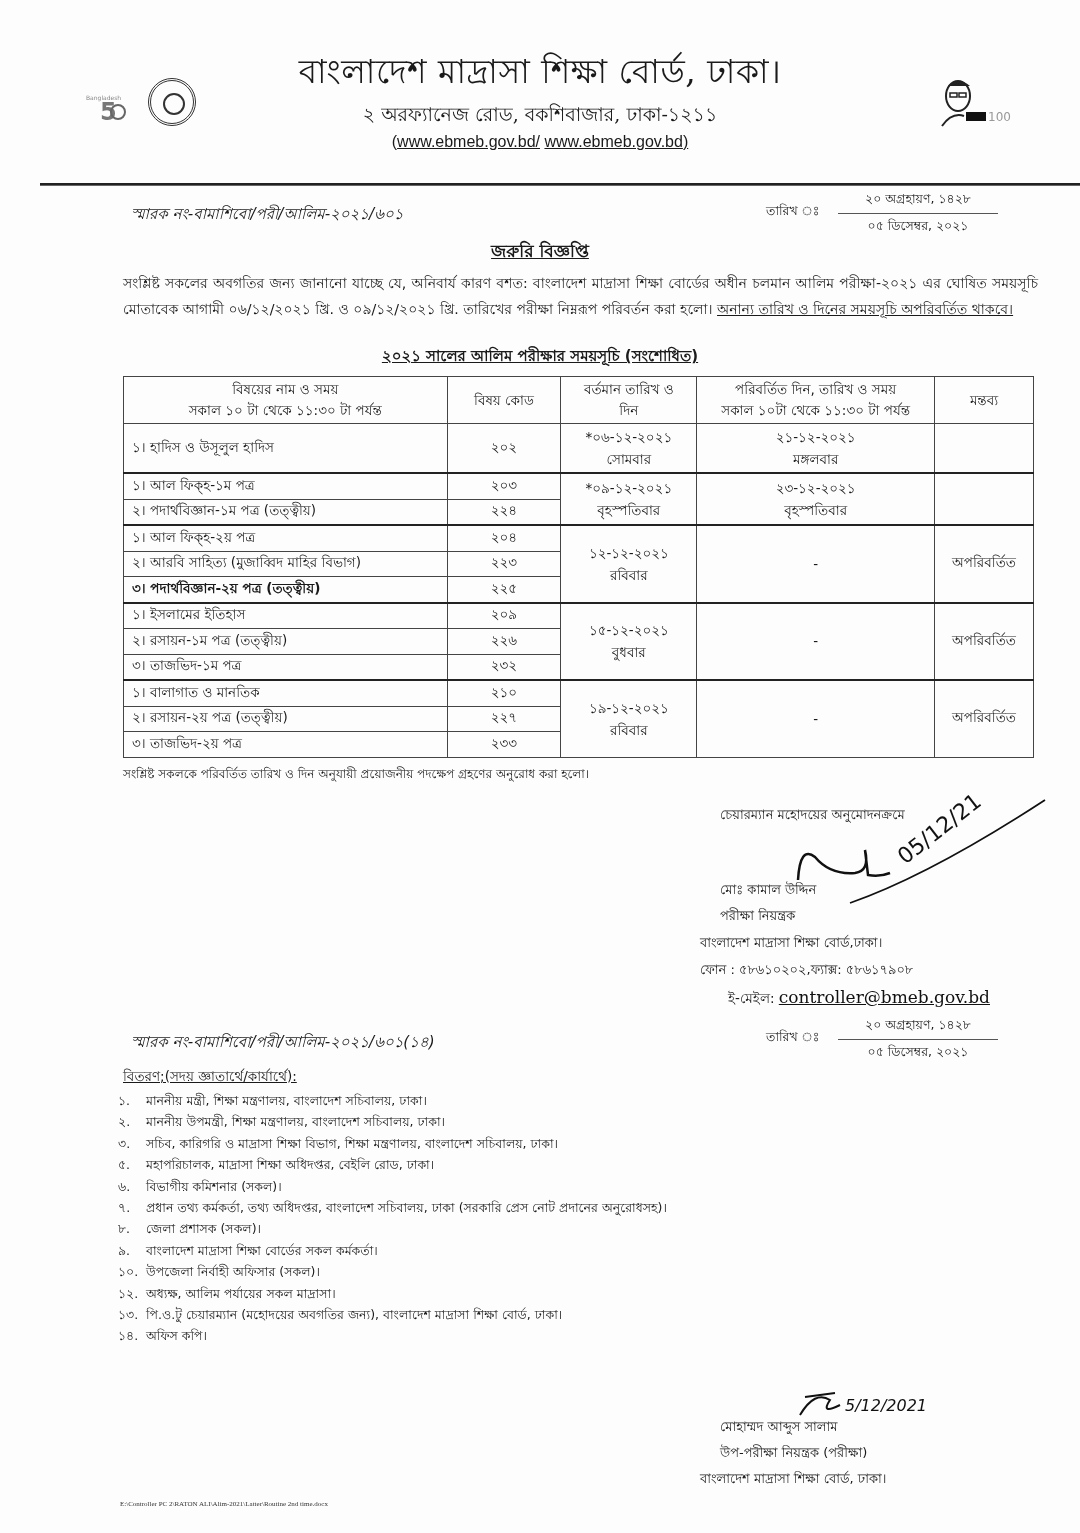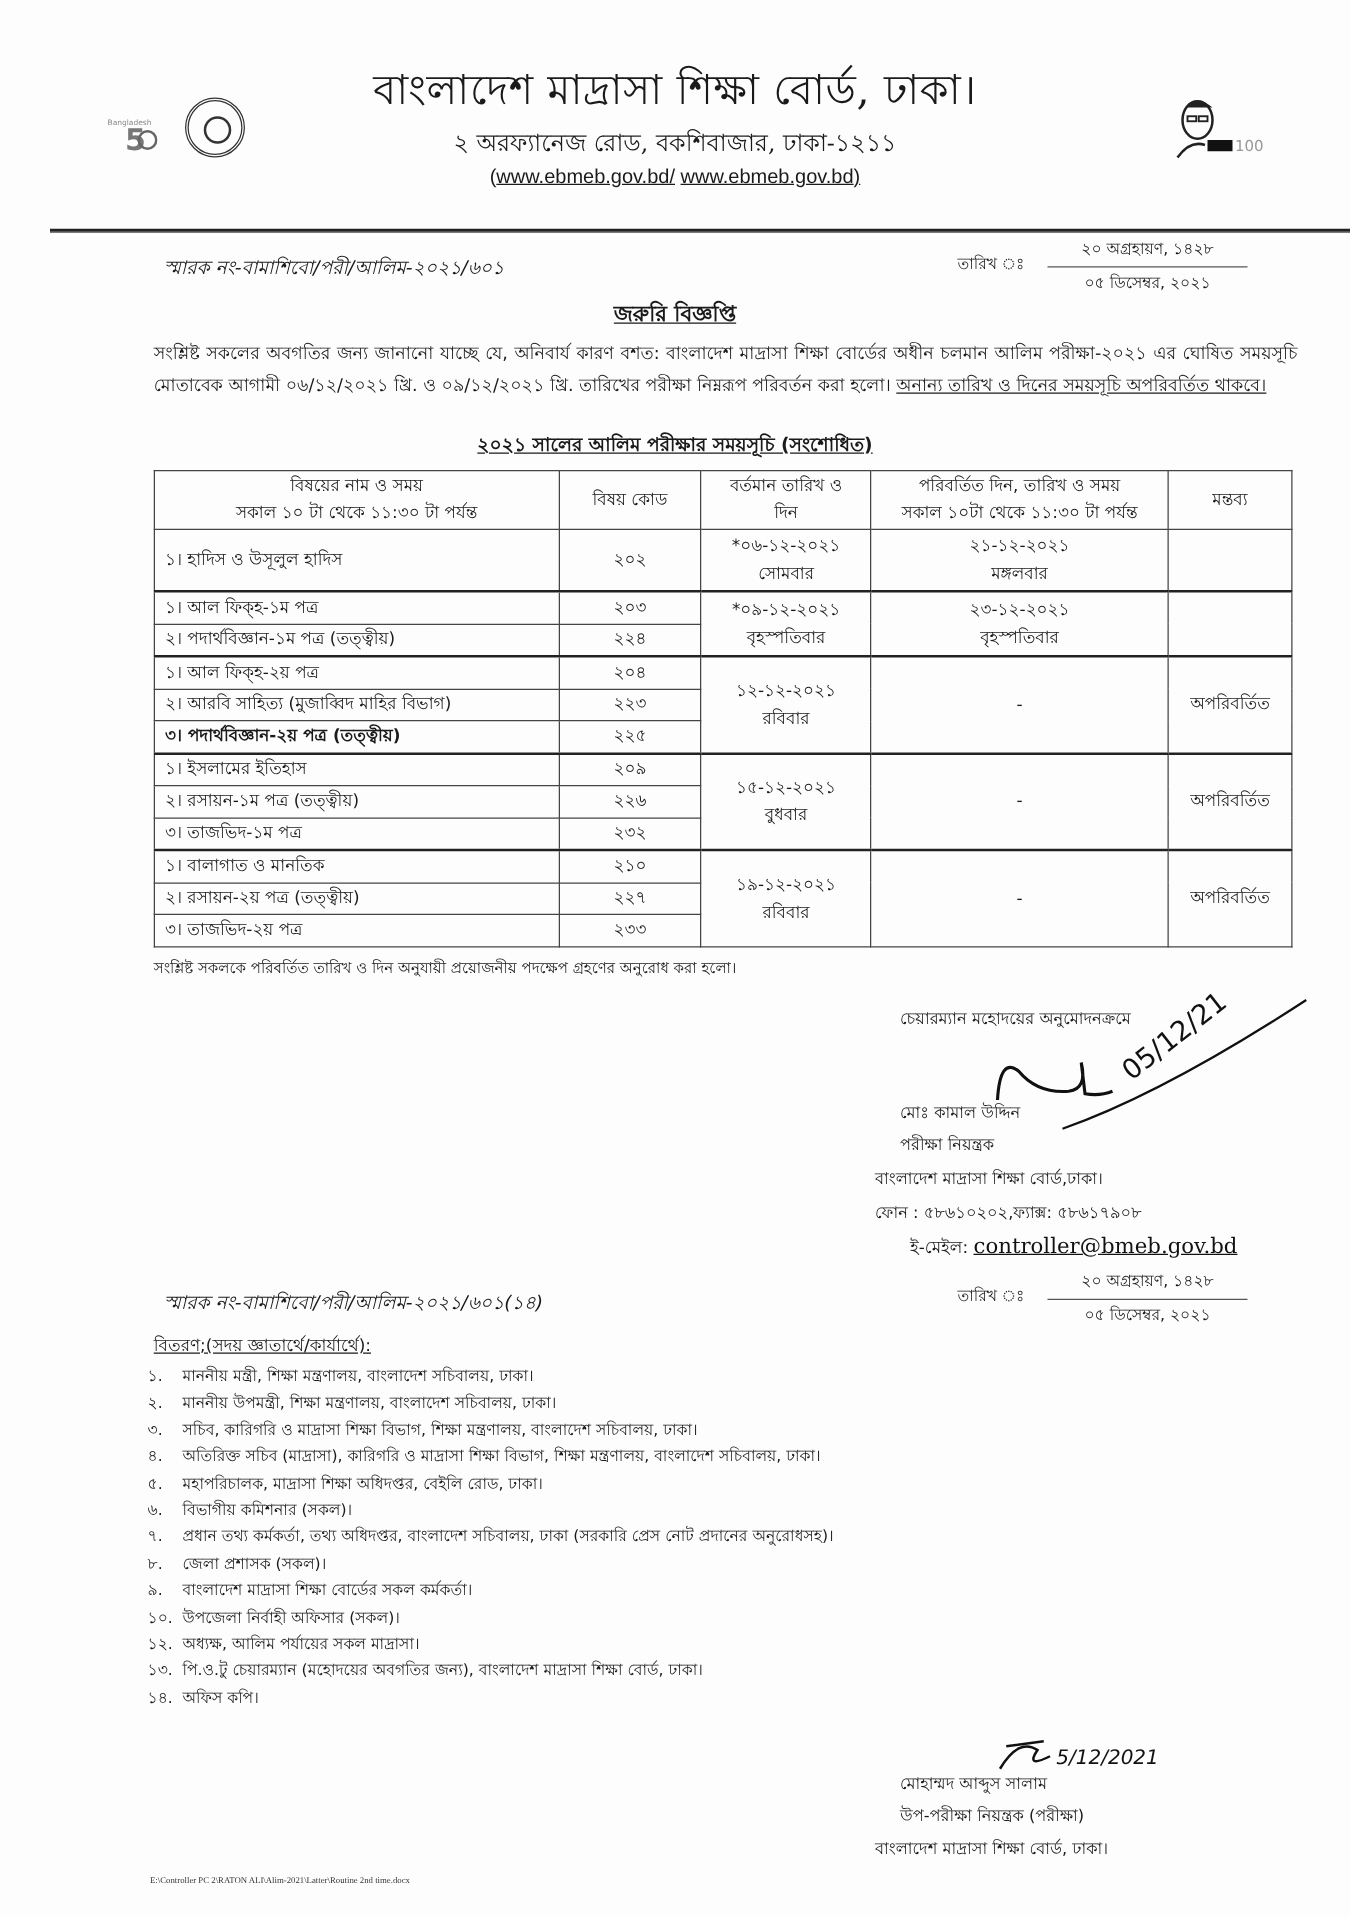--- a/index.html
+++ b/index.html
@@ -217,21 +217,20 @@
 <div class="abs date-block" style="left:838px; top:1016px;">
   <div class="top">২০ অগ্রহায়ণ, ১৪২৮</div>
   <div class="bot">০৫ ডিসেম্বর, ২০২১</div>
 </div>
 
 <div class="abs dist-title">বিতরণ;(সদয় জ্ঞাতার্থে/কার্যার্থে):</div>
 <ul class="abs dist-list" id="dist-list">
     <li><span class="num">১.</span><span>মাননীয় মন্ত্রী, শিক্ষা মন্ত্রণালয়, বাংলাদেশ সচিবালয়, ঢাকা।</span></li>
     <li><span class="num">২.</span><span>মাননীয় উপমন্ত্রী, শিক্ষা মন্ত্রণালয়, বাংলাদেশ সচিবালয়, ঢাকা।</span></li>
     <li><span class="num">৩.</span><span>সচিব, কারিগরি ও মাদ্রাসা শিক্ষা বিভাগ, শিক্ষা মন্ত্রণালয়, বাংলাদেশ সচিবালয়, ঢাকা।</span></li>
-    <li><span class="num">৪.</span><span>অতিরিক্ত সচিব (মাদ্রাসা), কারিগরি ও মাদ্রাসা শিক্ষা বিভাগ, শিক্ষা মন্ত্রণালয়, বাংলাদেশ সচিবালয়, ঢাকা।</span></li>
     <li><span class="num">৫.</span><span>মহাপরিচালক, মাদ্রাসা শিক্ষা অধিদপ্তর, বেইলি রোড, ঢাকা।</span></li>
     <li><span class="num">৬.</span><span>বিভাগীয় কমিশনার (সকল)।</span></li>
     <li><span class="num">৭.</span><span>প্রধান তথ্য কর্মকর্তা, তথ্য অধিদপ্তর, বাংলাদেশ সচিবালয়, ঢাকা (সরকারি প্রেস নোট প্রদানের অনুরোধসহ)।</span></li>
     <li><span class="num">৮.</span><span>জেলা প্রশাসক (সকল)।</span></li>
     <li><span class="num">৯.</span><span>বাংলাদেশ মাদ্রাসা শিক্ষা বোর্ডের সকল কর্মকর্তা।</span></li>
     <li><span class="num">১০.</span><span>উপজেলা নির্বাহী অফিসার (সকল)।</span></li>
     <li><span class="num">১২.</span><span>অধ্যক্ষ, আলিম পর্যায়ের সকল মাদ্রাসা।</span></li>
     <li><span class="num">১৩.</span><span>পি.ও.টু চেয়ারম্যান (মহোদয়ের অবগতির জন্য), বাংলাদেশ মাদ্রাসা শিক্ষা বোর্ড, ঢাকা।</span></li>
     <li><span class="num">১৪.</span><span>অফিস কপি।</span></li>
   </ul>

